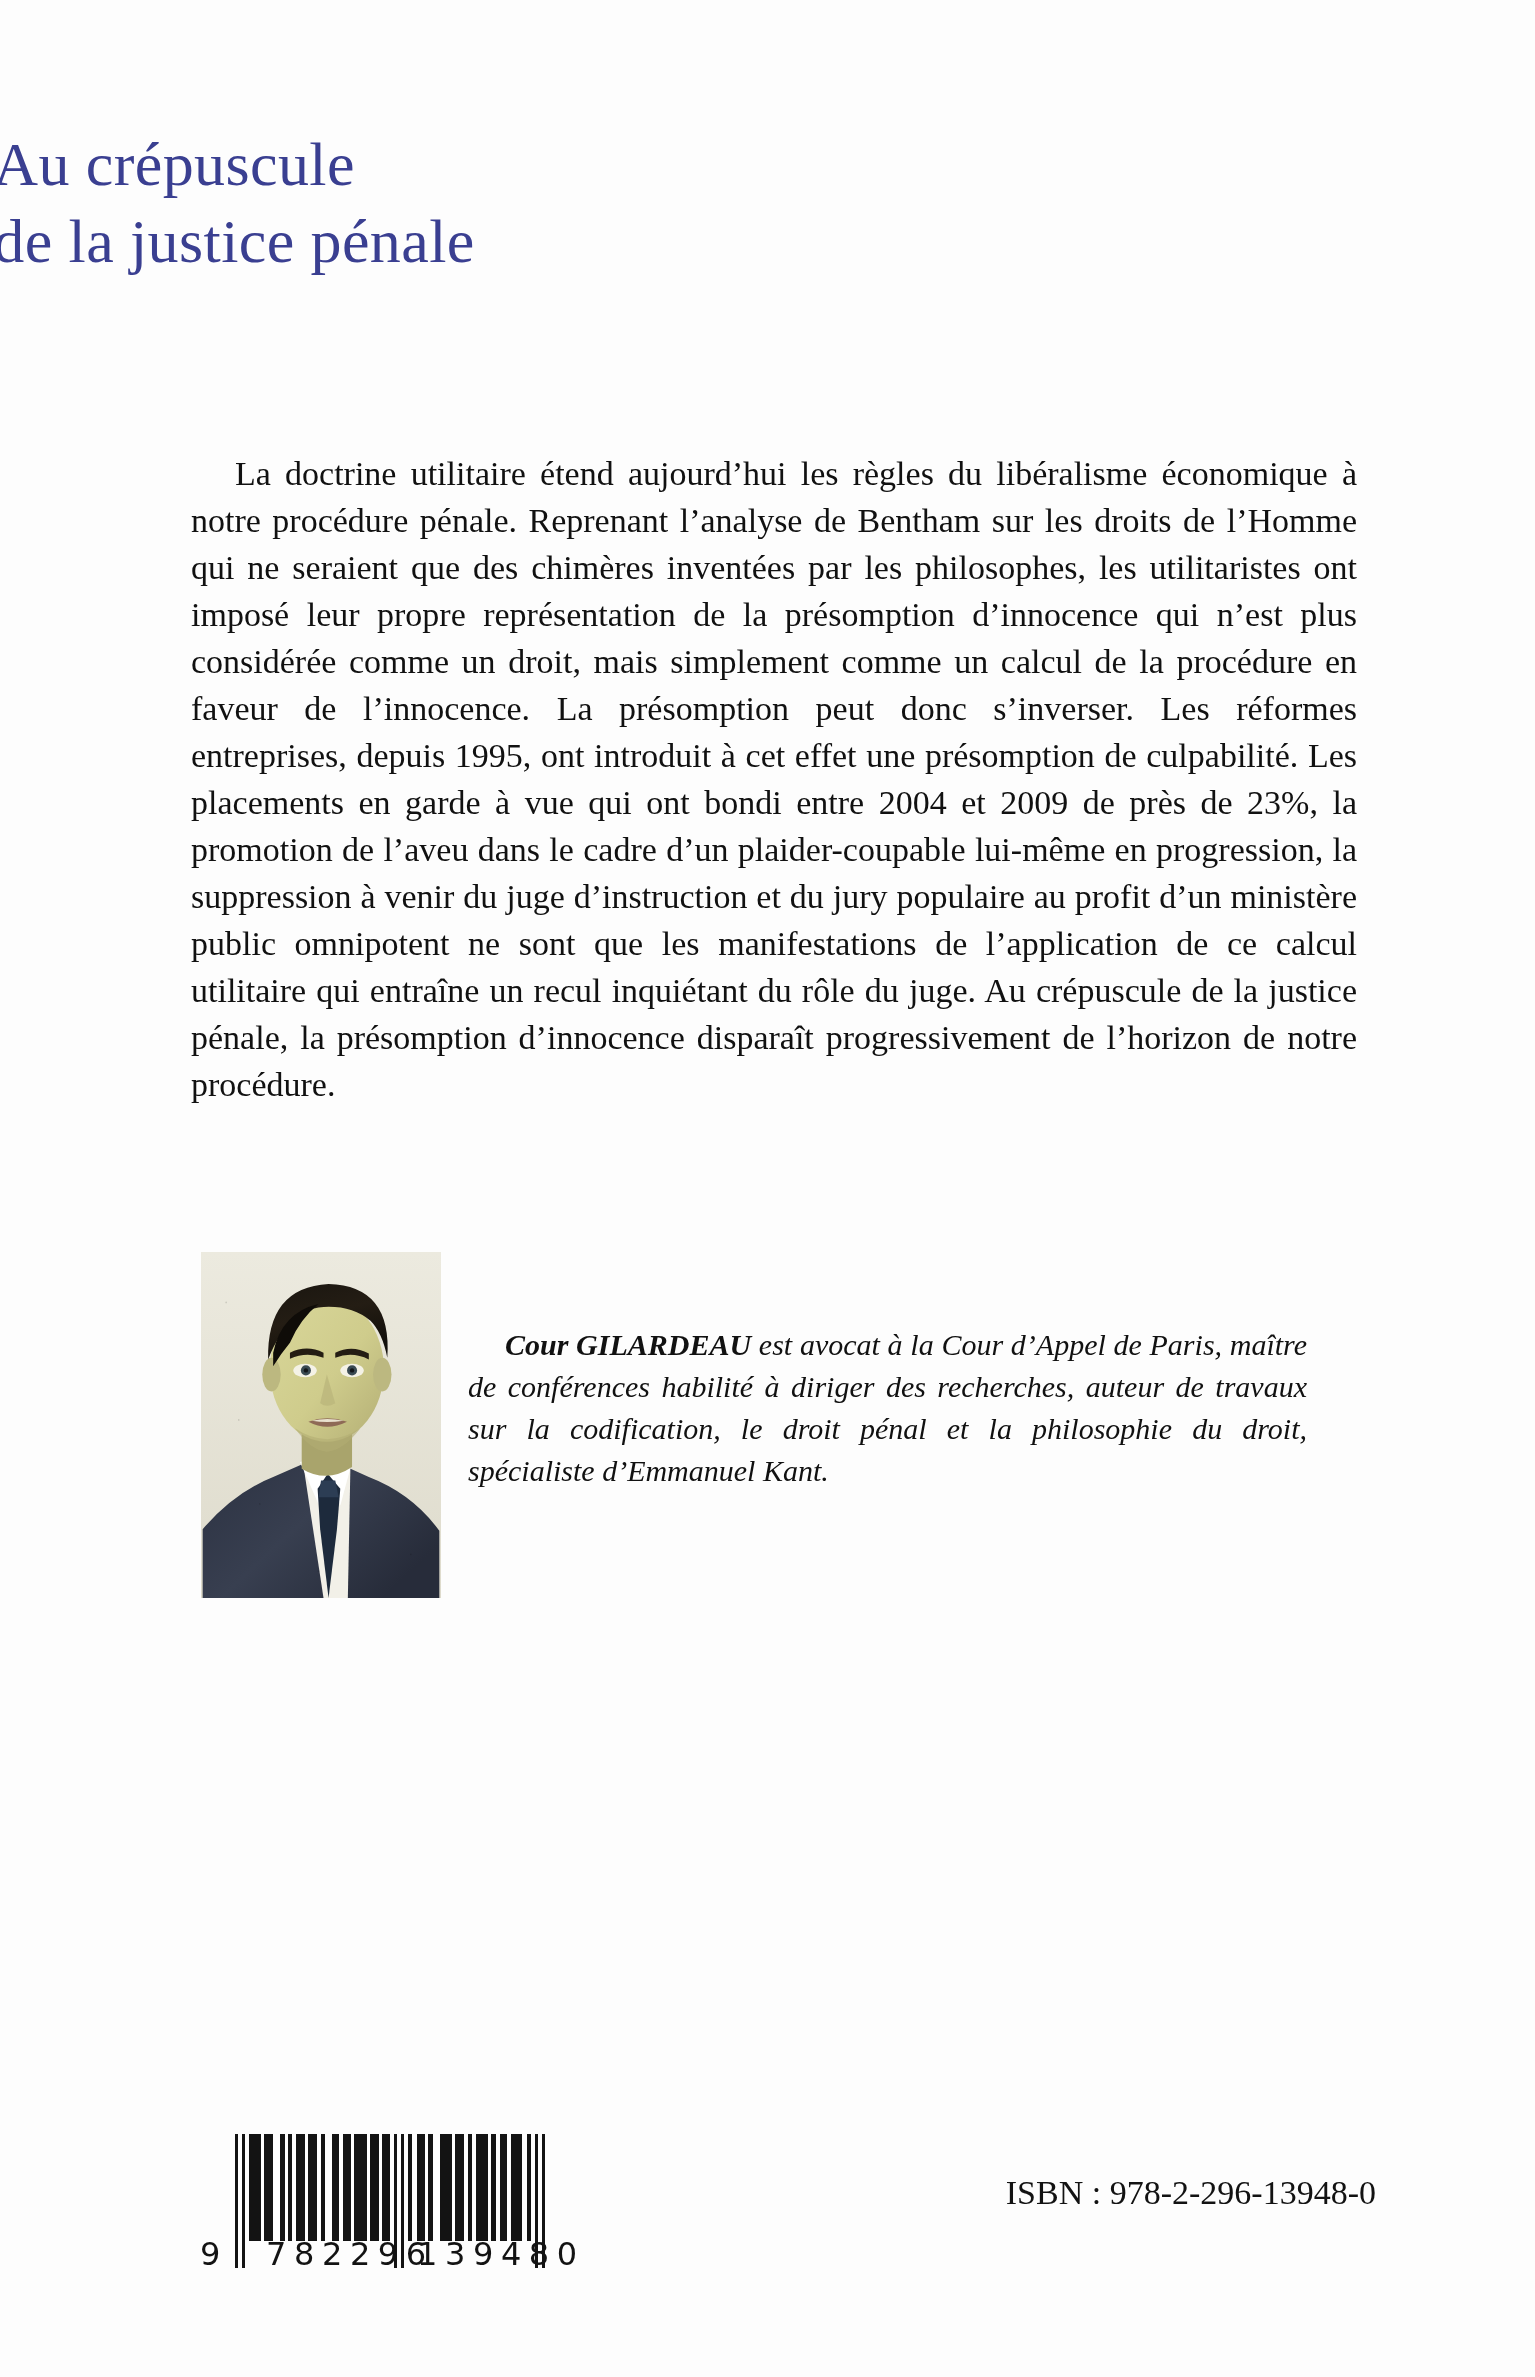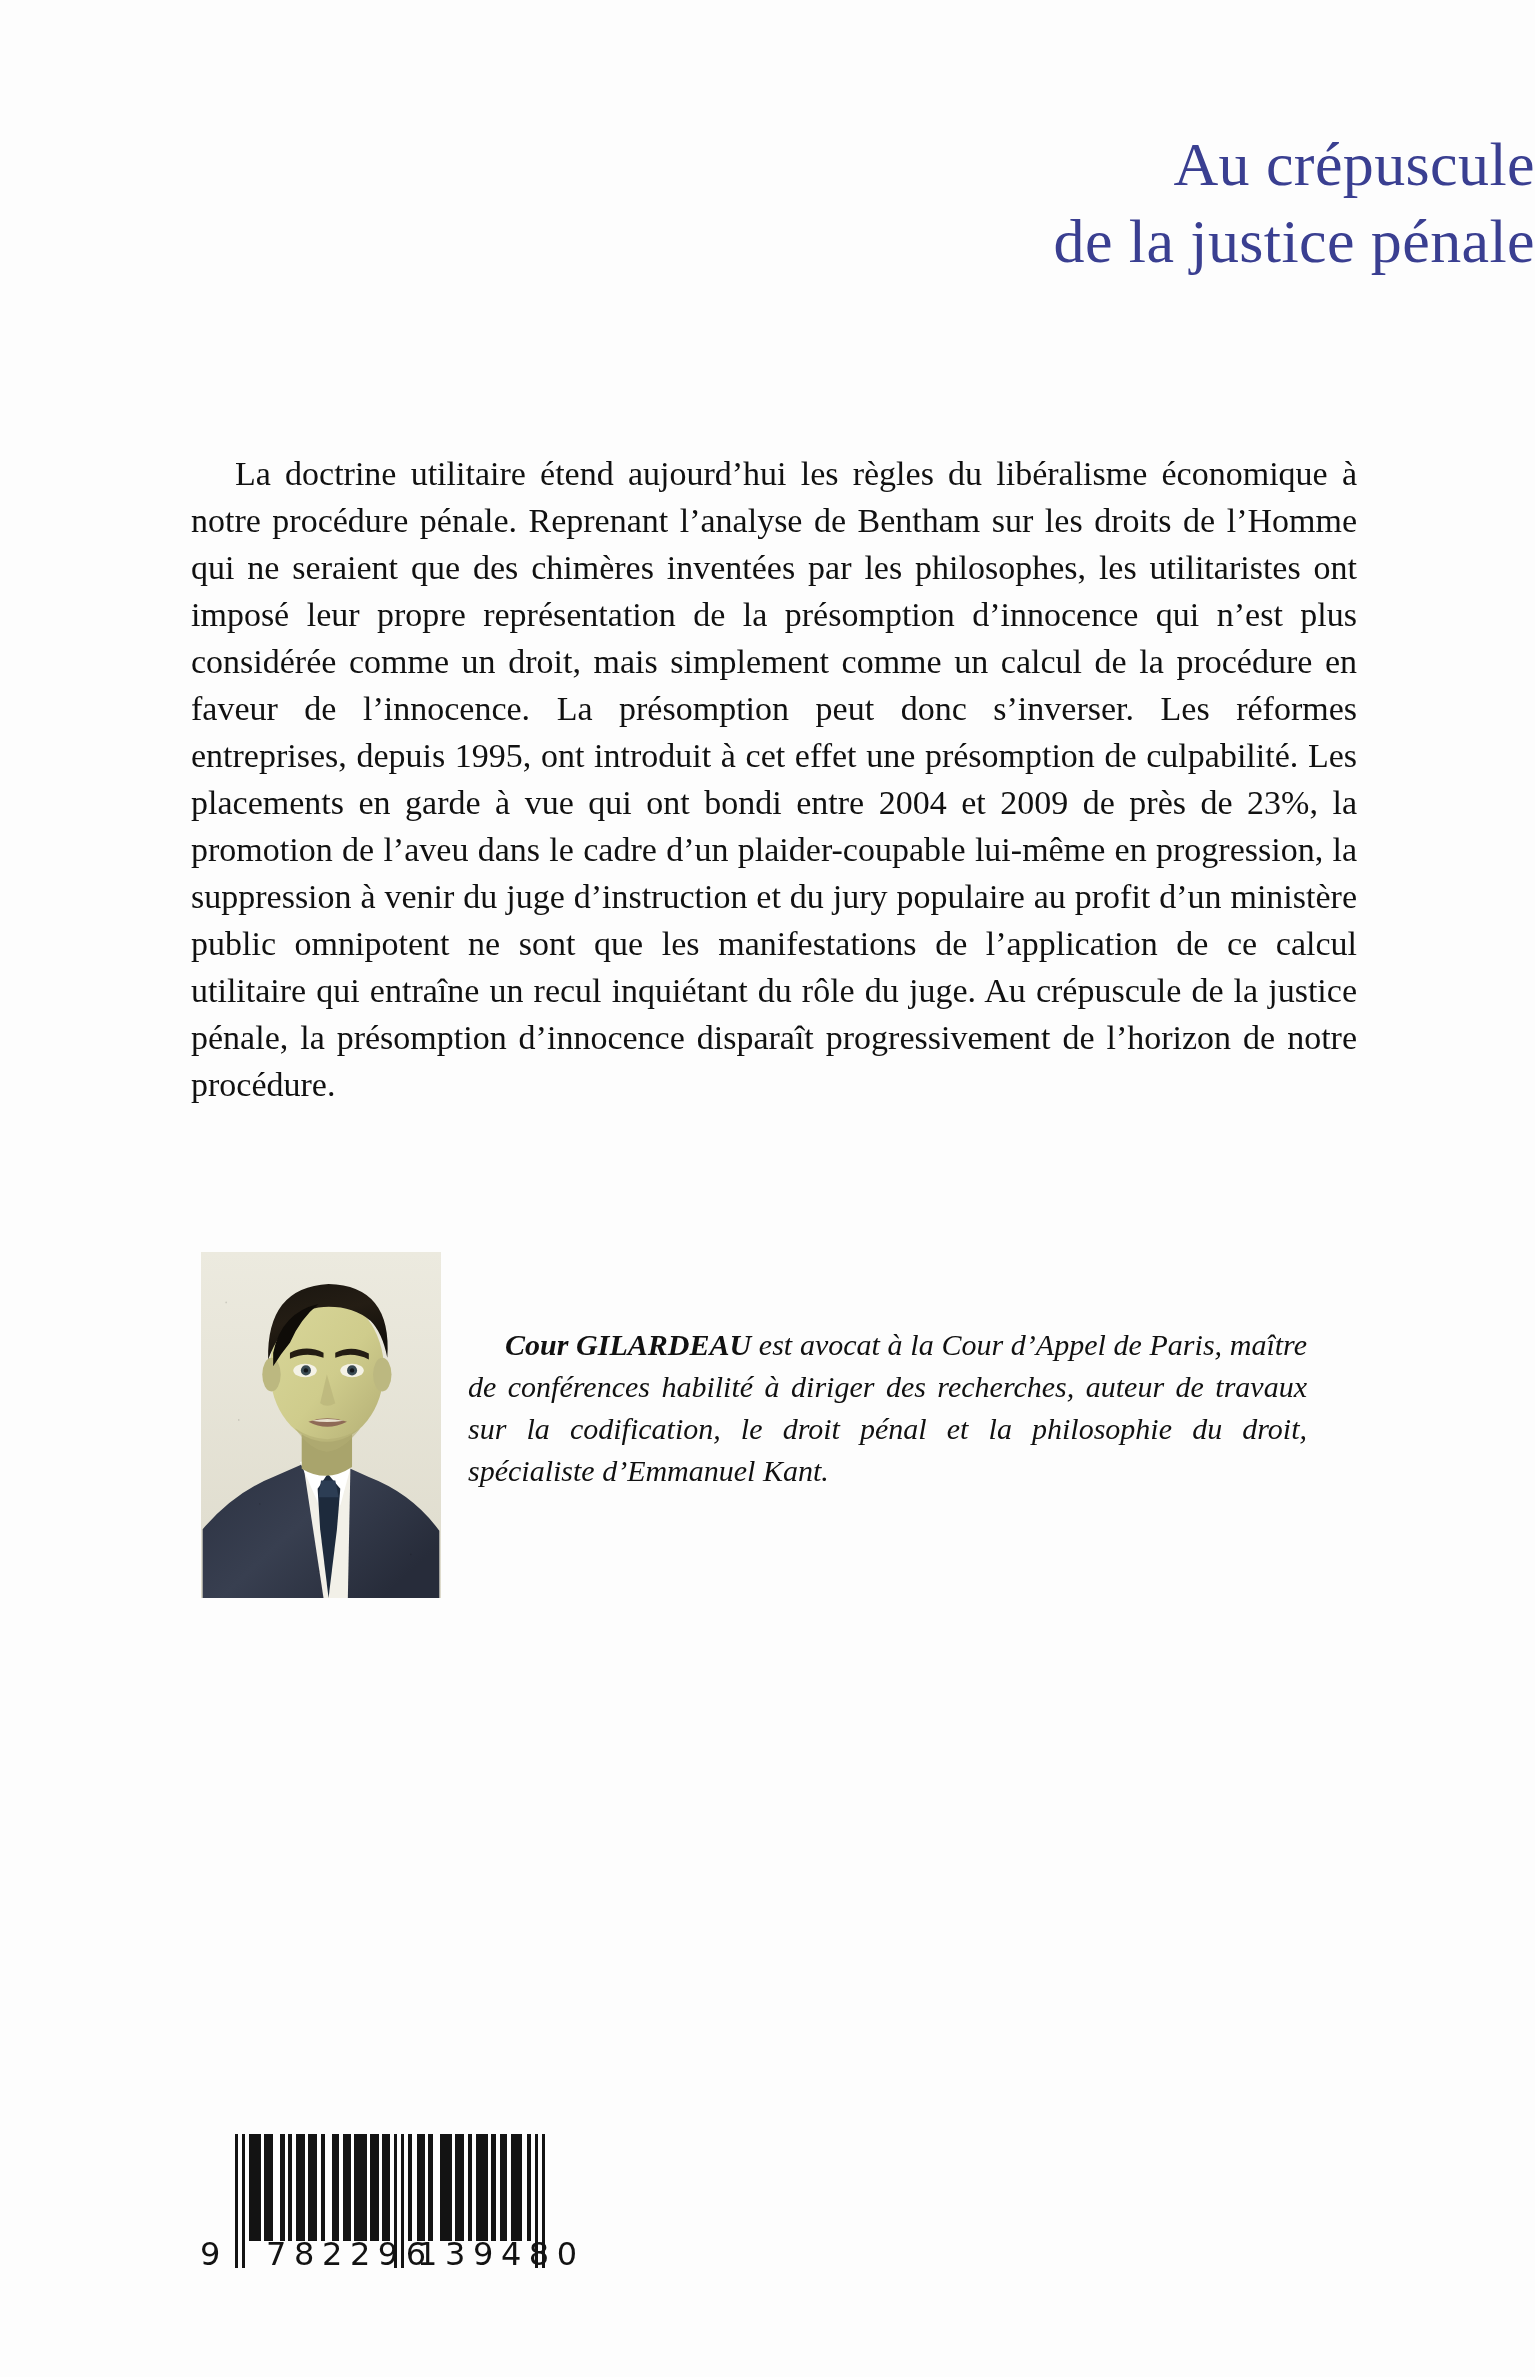--- a/index.html
+++ b/index.html
@@ -20,22 +20,21 @@
     inset: 0;
     background: #fdfdfd;
   }
 
   
   .title-block {
     position: absolute;
     left: 0;
     right: 0;
     top: 126px;
-    text-align: right;
-    padding-left: 48px;
+    text-align: left;
   }
   .title-line {
     color: #3a3f91;
     font-family: "Liberation Serif", "DejaVu Serif", serif;
     font-size: 62px;
     line-height: 77px;
     font-weight: 400;
     letter-spacing: 0.4px;
     white-space: nowrap;
   }
@@ -295,16 +294,17 @@
         <i class="tall" style="width:3.4px"></i>
     </div>
     <div class="barcode-digits">
       <span class="bc-d bc-lead">9</span>
       <span class="bc-d bc-left">782296</span>
       <span class="bc-d bc-right">139480</span>
     </div>
   </div>
 
   <div class="isbn-block">
+    <div>ISBN : 978-2-296-13948-0</div>
   </div>
 
 </div>
 
 
 </body></html>

